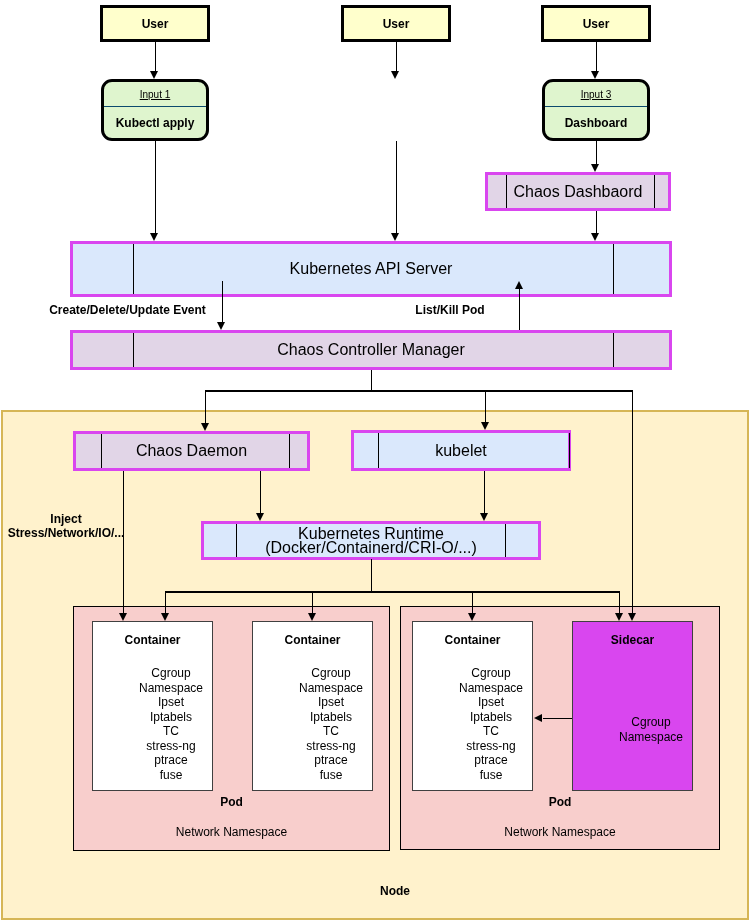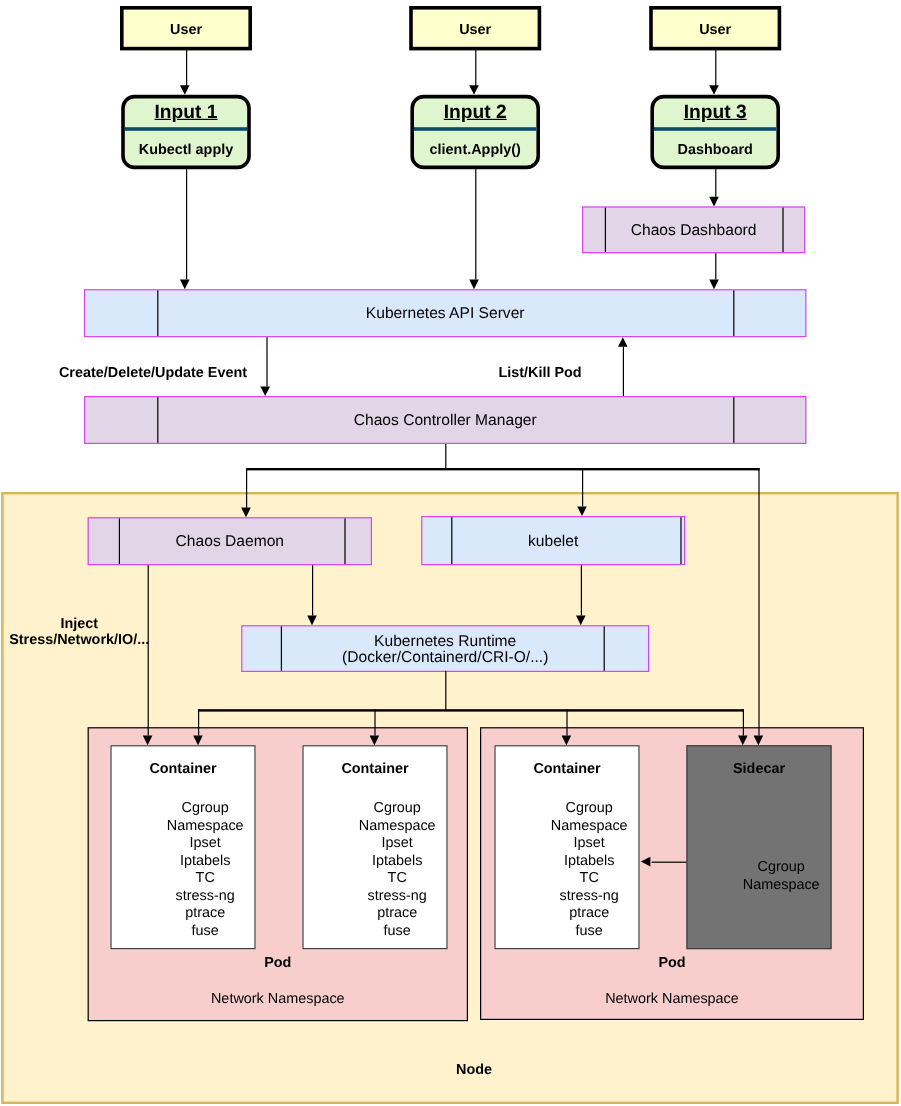--- a/index.html
+++ b/index.html
@@ -14,41 +14,41 @@
     width:110px;height:37px;background:#FFFFCC;border:3px solid #000;
     display:flex;align-items:center;justify-content:center;
     font-weight:bold;font-size:12px;
   }
   .input-box{
     width:108px;height:62px;background:#DFF5CE;border:3.5px solid #000;
     border-radius:11px;display:flex;flex-direction:column;
   }
   .input-title{
     flex:0 0 24px;display:flex;align-items:center;justify-content:center;
-    font-weight:bold;font-size:16px;text-decoration:underline;
-    border-bottom:3px solid #0c4a6e;
+    font-weight:normal;font-size:10px;text-decoration:underline;
+    border-bottom:1px solid #0c4a6e;
   }
   .input-sub{
     flex:1;display:flex;align-items:center;justify-content:center;
     font-weight:bold;font-size:12px;
   }
   .process{
-    border:1px solid #d946ef;display:flex;align-items:center;justify-content:center;
-    font-size:13px;text-align:center;line-height:14px;
+    border:3px solid #d946ef;display:flex;align-items:center;justify-content:center;
+    font-size:16px;text-align:center;line-height:14px;
   }
   .process .divider{position:absolute;top:0;bottom:0;width:1px;background:#000;}
   .blue{background:#DAE8FC;}
   .purple{background:#E1D5E7;}
   .node-box{background:#FFF2CC;border:2px solid #D6B656;}
   .pink-box{background:#F8CECC;border:1px solid #000;}
   .cbox{
     width:121px;height:170px;background:#fff;border:1px solid #404040;
     text-align:center;padding-top:11px;
   }
-  .cbox.sidecar{background:#737373;}
+  .cbox.sidecar{background:#d946ef;}
   .cbox-title{font-weight:bold;font-size:12px;}
   .cbox-list{margin-top:19px;font-size:12px;line-height:14.5px;margin-left:37px;}
   .cbox.sidecar .cbox-list{margin-top:68px;}
   .lbl{font-size:12px;text-align:center;line-height:14px;}
   .lbl.b{font-weight:bold;}
   
   .vline{width:1.5px;background:#000;}
   .hline{height:1.5px;background:#000;}
   .ah-down{width:0;height:0;border-left:4.5px solid transparent;border-right:4.5px solid transparent;border-top:8px solid #000;}
   .ah-up{width:0;height:0;border-left:4.5px solid transparent;border-right:4.5px solid transparent;border-bottom:8px solid #000;}
@@ -68,36 +68,32 @@
       <span>User</span>
     </div>
   <div class="abs user-box" style="left:541px;top:5px;">
       <span>User</span>
     </div>
 
   <div class="abs input-box" style="left:101px;top:79px;">
     <div class="input-title">Input 1</div>
     <div class="input-sub">Kubectl apply</div>
   </div>
-  <div class="abs input-box" style="left:342px;top:79px;">
-    <div class="input-title">Input 2</div>
-    <div class="input-sub">client.Apply()</div>
-  </div>
   <div class="abs input-box" style="left:542px;top:79px;">
     <div class="input-title">Input 3</div>
     <div class="input-sub">Dashboard</div>
   </div>
 
   <div class="abs process purple" style="left:485px;top:172px;width:186px;height:39px;">
     <div class="divider" style="left:18px;"></div>
     <div class="divider" style="left:166px;"></div>
     <span>Chaos Dashbaord</span>
   </div>
 
-  <div class="abs process blue" style="left:70px;top:241px;width:602px;height:40px;">
+  <div class="abs process blue" style="left:70px;top:241px;width:602px;height:56px;">
     <div class="divider" style="left:60px;"></div>
     <div class="divider" style="left:540px;"></div>
     <span>Kubernetes API Server</span>
   </div>
 
   <div class="abs process purple" style="left:70px;top:330px;width:602px;height:40px;">
     <div class="divider" style="left:60px;"></div>
     <div class="divider" style="left:540px;"></div>
     <span>Chaos Controller Manager</span>
   </div>

